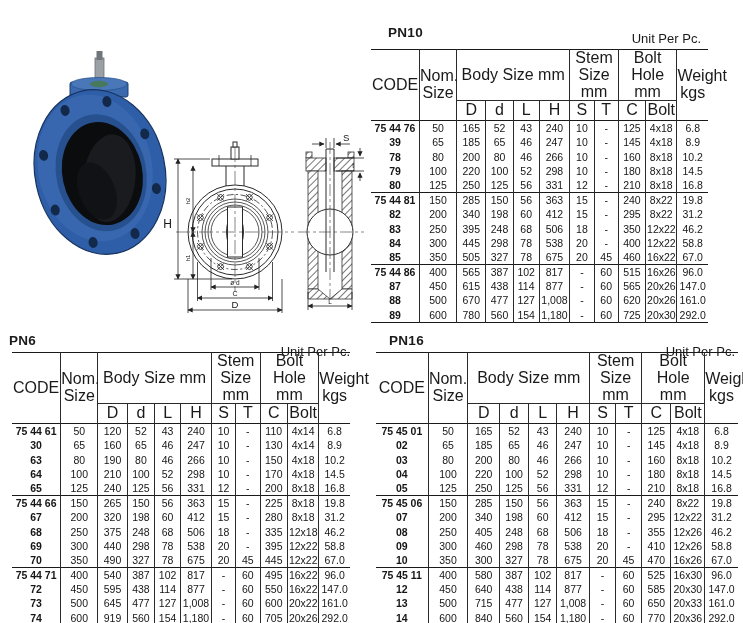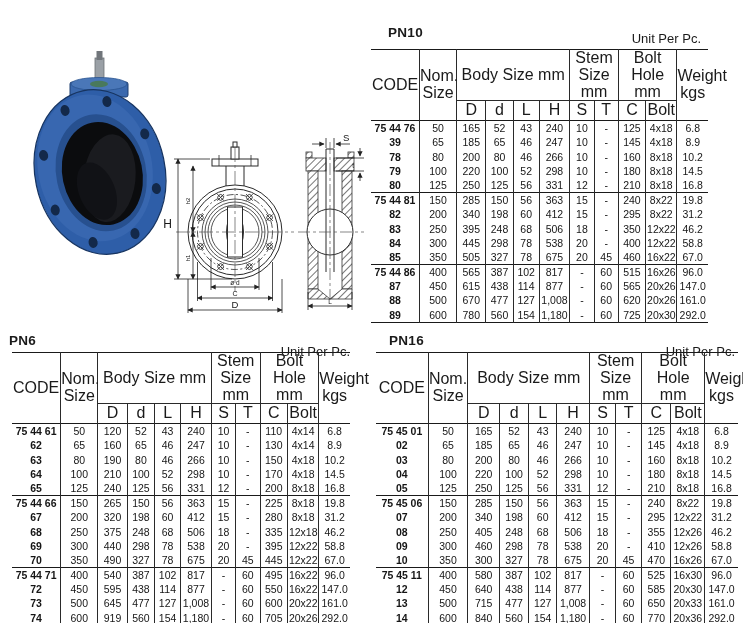--- a/index.html
+++ b/index.html
@@ -478,21 +478,21 @@
           <td class="c3">52</td>
           <td class="c4">43</td>
           <td class="c5">240</td>
           <td class="c6">10</td>
           <td class="c7">-</td>
           <td class="c8">110</td>
           <td class="c9">4x14</td>
           <td class="c10">6.8</td>
         </tr>
         <tr>
-          <td class="c0">62</td>
+          <td class="c0">30</td>
           <td class="c1">65</td>
           <td class="c2">160</td>
           <td class="c3">65</td>
           <td class="c4">46</td>
           <td class="c5">247</td>
           <td class="c6">10</td>
           <td class="c7">-</td>
           <td class="c8">130</td>
           <td class="c9">4x14</td>
           <td class="c10">8.9</td>

